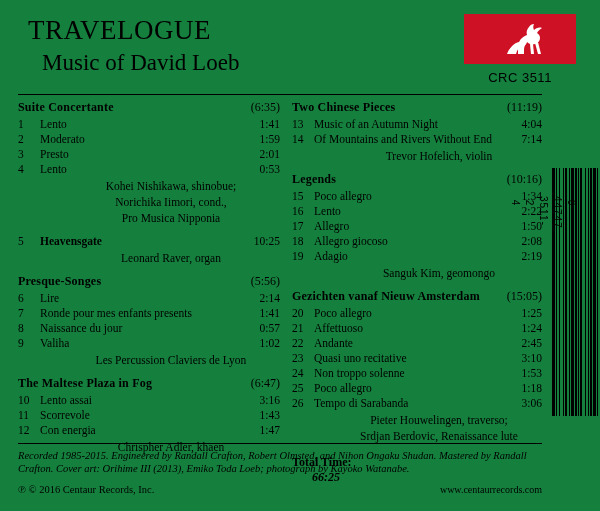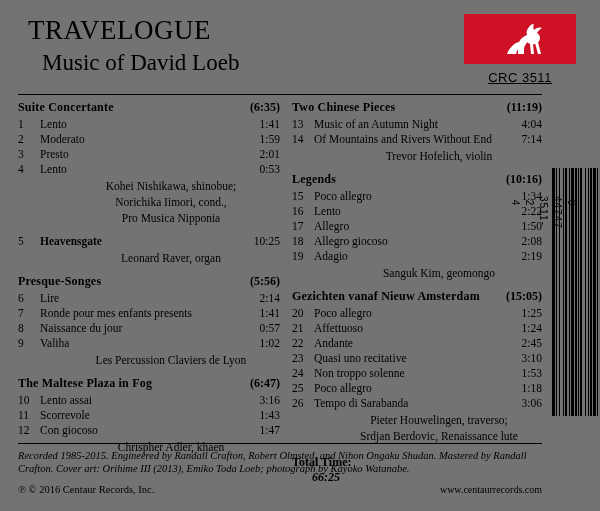--- a/index.html
+++ b/index.html
@@ -7,21 +7,21 @@
     width:600px;height:511px;
     background:#ffffff;
     font-family:"Liberation Serif", serif;
     color:#000;
     position:relative;
     overflow:hidden;
   }
   .page{
     position:absolute;
     left:0;top:0;width:600px;height:511px;
-    background:#737373;
+    background:#15803d;
   }
   
   .title-block{
     position:absolute;
     left:28px;top:16px;
     width:330px;
   }
   .title-main{
     font-size:27px;
     letter-spacing:0.5px;
@@ -42,21 +42,20 @@
   }
   .logo-box svg{display:block;}
   .crc-number{
     position:absolute;
     left:464px;top:70px;
     width:112px;
     text-align:center;
     font-size:13px;
     font-family:"Liberation Sans", sans-serif;
     letter-spacing:0.5px;
-    text-decoration:underline;
   }
   
   .barcode{
     position:absolute;
     right:8px;top:168px;
     width:56px;height:248px;
   }
   .barcode .bars{
     position:absolute;left:16px;top:0;height:248px;width:38px;
   }
@@ -97,21 +96,21 @@
   }
   .work-head{
     display:flex;
     justify-content:space-between;
     font-weight:bold;
     font-size:12px;
     margin-bottom:2px;
     gap:8px;
   }
   .work-head .wname{letter-spacing:0.2px;}
-  .work-head .wtime{font-weight:bold;}
+  .work-head .wtime{font-weight:normal;}
   .track{
     display:flex;
     font-size:11.5px;
     line-height:15px;
   }
   .track .num{width:22px;flex:none;}
   .track .tname{flex:1 1 auto;padding-right:6px;}
   .track .ttime{width:36px;flex:none;text-align:right;}
   .perf{
     font-size:11.5px;
@@ -274,21 +273,21 @@
           <span class="tname">Lento assai</span>
           <span class="ttime">3:16</span>
         </div>
         <div class="track">
           <span class="num">11</span>
           <span class="tname">Scorrevole</span>
           <span class="ttime">1:43</span>
         </div>
         <div class="track">
           <span class="num">12</span>
-          <span class="tname">Con giocoso</span>
+          <span class="tname">Con energia</span>
           <span class="ttime">1:47</span>
         </div>
         <div class="perf">Chrispher Adler, khaen</div>
       </div>
     </div>
 
   <div class="col col-right" id="col-right">
       <div class="work">
         <div class="work-head">
           <span class="wname">Two Chinese Pieces</span>

